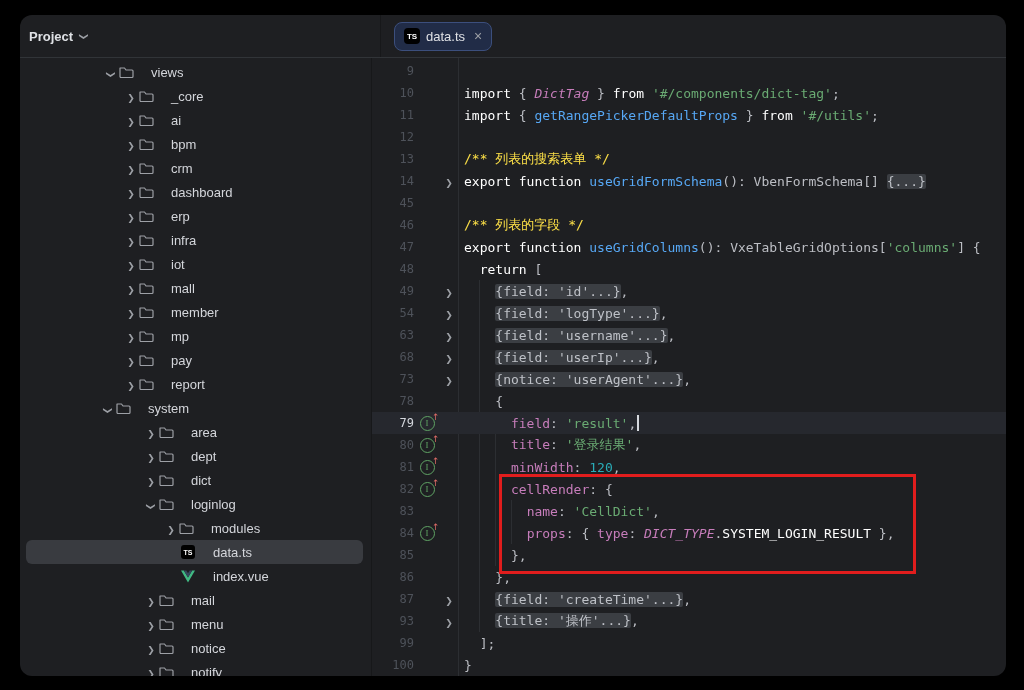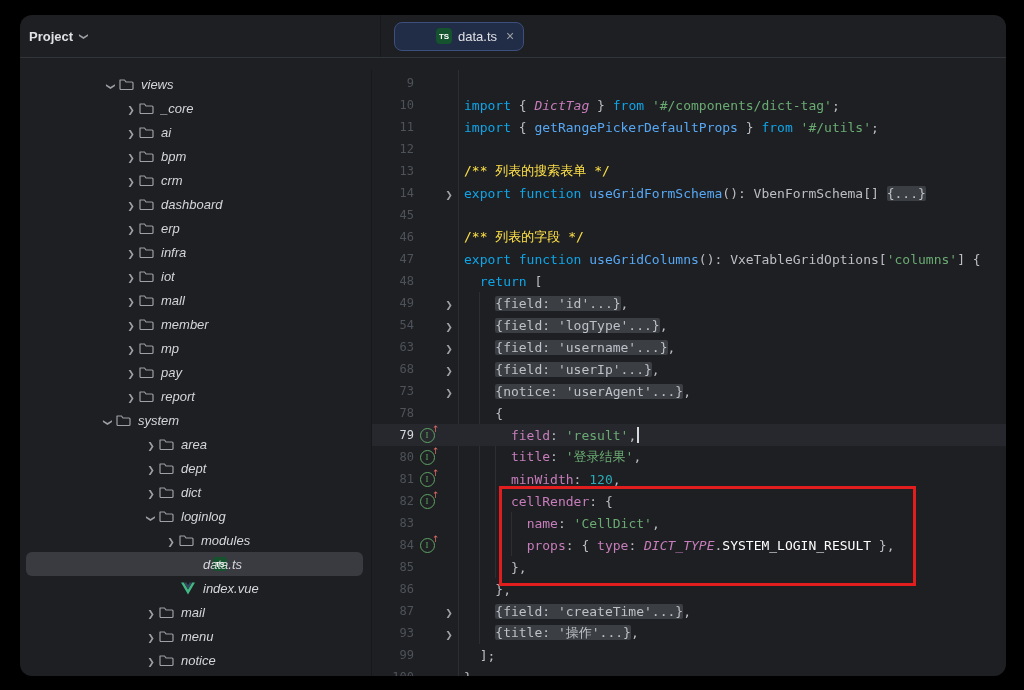--- a/index.html
+++ b/index.html
@@ -1,66 +1,66 @@
 <!DOCTYPE html>
 <html><head>
 <meta charset="utf-8">
 <style>
   html,body{margin:0;padding:0;background:#000;}
   .stage{position:relative;width:1024px;height:690px;background:#000;overflow:hidden;
          font-family:"Liberation Sans",sans-serif;}
   .window{position:absolute;left:20px;top:15px;width:986px;height:661px;background:#1e1f22;
-          border-radius:12px;overflow:hidden;display:flex;flex-direction:column;gap:12px;}
+          border-radius:12px;overflow:hidden;display:flex;flex-direction:column;}
   
   .topbar{height:42px;flex:none;display:flex;align-items:stretch;border-bottom:1px solid #313438;}
   .proj-header{width:351px;flex:none;display:flex;align-items:center;padding-left:9px;
                border-right:1px solid #17181a;}
   .proj-title{font-size:13px;font-weight:700;color:#dfe1e5;}
   .chev{display:inline-block;color:#9da0a6;font-size:9px;line-height:1;
         font-family:"DejaVu Sans",sans-serif;}
   .chev.down{transform:rotate(90deg);}
   .proj-header .chev{margin-left:7px;}
   .tab-strip{flex:1;display:flex;align-items:center;padding-left:13px;}
   .tab{display:flex;align-items:center;gap:6px;height:27px;padding:0 9px;border-radius:8px;
        background:#212c47;border:1px solid #3c4f7d;cursor:default;}
-  .ts-badge{width:16px;height:16px;border-radius:4px;background:#14532d;color:#fff;font-size:8px;
-            font-weight:700;display:flex;align-items:center;justify-content:center;flex:none;margin-left:32px;}
+  .ts-badge{width:16px;height:16px;border-radius:4px;background:#000000;color:#fff;font-size:8px;
+            font-weight:700;display:flex;align-items:center;justify-content:center;flex:none;}
   .tab-label{font-size:13px;color:#dfe1e5;}
   .tab-close{color:#9da0a6;font-size:14px;line-height:1;margin-left:3px;}
   
   .main{flex:1;display:flex;overflow:hidden;}
   .tree-panel{width:351px;flex:none;border-right:1px solid #17181a;padding-top:2px;
               overflow:hidden;}
   .tree-row{height:24px;display:flex;align-items:center;position:relative;font-size:13px;
             color:#d4d6db;white-space:nowrap;}
   .tree-row>*{position:relative;z-index:1;}
   .tree-row.selected::before{content:"";position:absolute;left:6px;right:8px;top:0;bottom:0;
             background:#393b40;border-radius:6px;z-index:0;}
   .tree-chev{width:16px;flex:none;text-align:center;}
   .tree-ico{width:20px;flex:none;display:flex;align-items:center;}
-  .tree-label{margin-left:2px;font-style:italic;}
+  .tree-label{margin-left:12px;}
   .ts-badge.small{width:14px;height:14px;font-size:7px;border-radius:3px;}
   
   .editor-pane{flex:1;position:relative;font-family:"DejaVu Sans Mono","DejaVu Sans",monospace;
                font-size:13px;overflow:hidden;}
   .gutter-sep{position:absolute;left:86px;top:0;bottom:0;width:1px;background:#2c2e32;}
   .lines{position:absolute;top:2px;left:0;right:0;}
   .line{height:22px;display:flex;align-items:center;white-space:pre;position:relative;}
   .line.current{background:#26282e;}
   .ln{width:42px;flex:none;text-align:right;color:#4e525a;font-size:12px;}
   .line.current .ln{color:#d5d8de;}
   .gut-ico{width:26px;flex:none;display:flex;justify-content:center;align-items:center;}
   .fold-col{width:18px;flex:none;text-align:center;color:#7a7e85;}
   .code{padding-left:6px;white-space:pre;color:#bcbec4;}
   .impl{position:relative;width:13px;height:13px;border:1px solid #5fa364;border-radius:50%;
         color:#5fa364;font-size:9px;line-height:12px;text-align:center;
         font-family:"Liberation Serif",serif;}
   .impl .arr{position:absolute;top:-6px;right:-6px;color:#dd6b66;font-size:9px;font-style:normal;
              font-family:"DejaVu Sans",sans-serif;}
-  .kw{color:#0ea5e9;} .fn{color:#57a8f5;} .str{color:#6aab73;} .prop{color:#c77dbb;margin-top:48px;}
+  .kw{color:#ffffff;} .fn{color:#57a8f5;} .str{color:#6aab73;} .prop{color:#c77dbb;margin-top:48px;}
   .cit{color:#c77dbb;font-style:italic;} .cst{color:#ffffff;} .num{color:#2aacb8;}
   .cmt{color:#fde047;} .pl{color:#bcbec4;}
   .fd{background:#3b3e43;color:#bec1c7;border-radius:2px;}
   .cursor{display:inline-block;width:2px;height:16px;background:#d6d9de;vertical-align:-3px;
           margin-left:1px;}
   .guide{position:absolute;width:1px;background:#2c2e32;}
   .ann-box{position:absolute;border:3px solid #e11d1d;z-index:5;pointer-events:none;}
   svg{display:block;}
 </style>
 </head>

